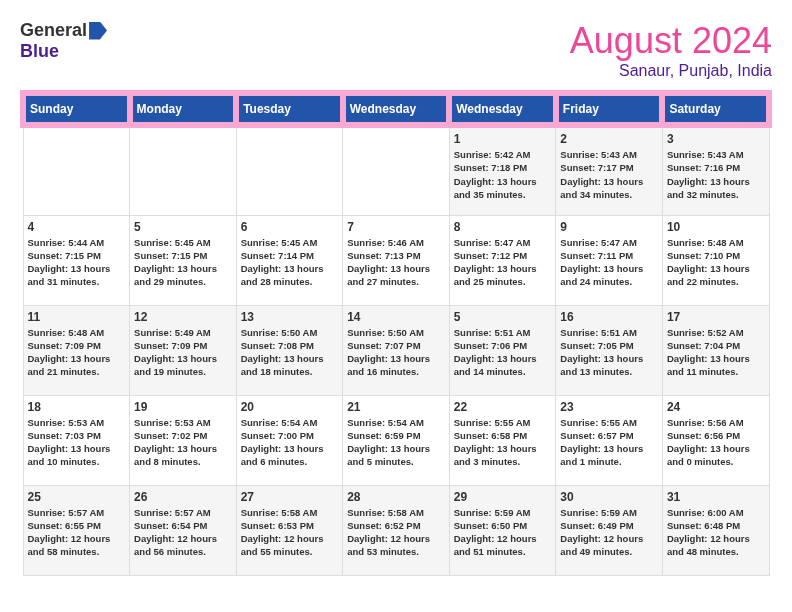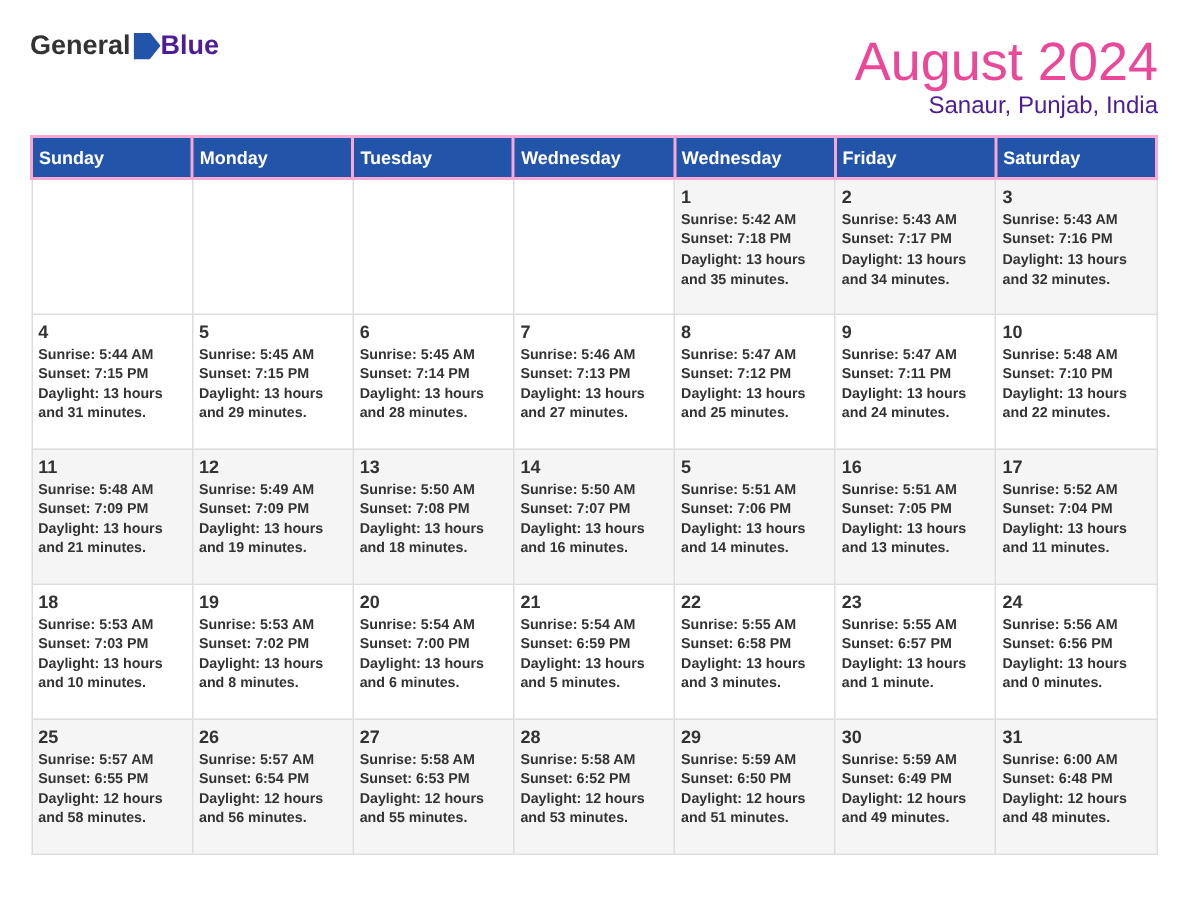--- a/index.html
+++ b/index.html
@@ -11,21 +11,21 @@
       padding: 20px;
     }
     .header {
       display: flex;
       justify-content: space-between;
       align-items: flex-start;
       margin-bottom: 10px;
     }
     .logo {
       display: flex;
-      flex-direction: row;
+      flex-direction: column;
       align-items: flex-start;
     }
     .logo-general {
       font-size: 18px;
       font-weight: bold;
       color: #333;
     }
     .logo-blue {
       font-size: 18px;
       font-weight: bold;
@@ -61,21 +61,21 @@
       border-collapse: collapse;
       table-layout: fixed;
     }
     thead th {
       background-color: #2255aa;
       color: #fff;
       font-size: 12px;
       font-weight: bold;
       padding: 6px 4px;
       text-align: left;
-      border: 2px solid #f9a8d4;
+      border: 6px solid #f9a8d4;
     }
     tbody td {
       vertical-align: top;
       font-size: 10px;
       color: #333;
       padding: 4px 4px 6px 4px;
       border: 1px solid #ddd;
       height: 90px;
       background: #fff;
     }

